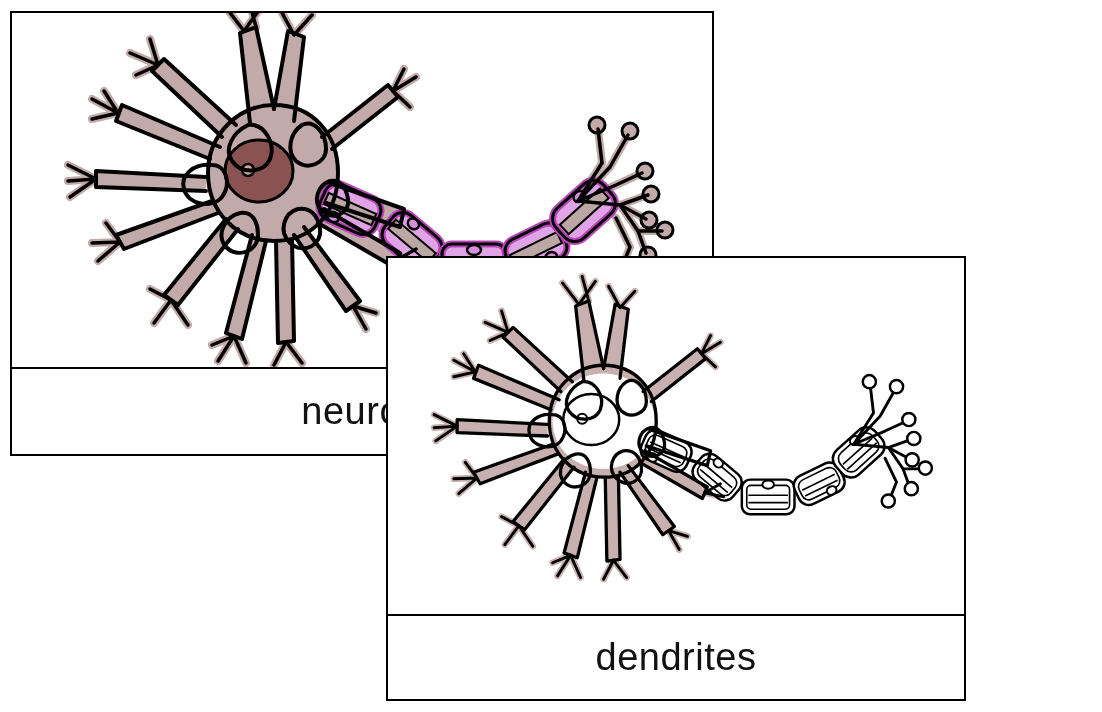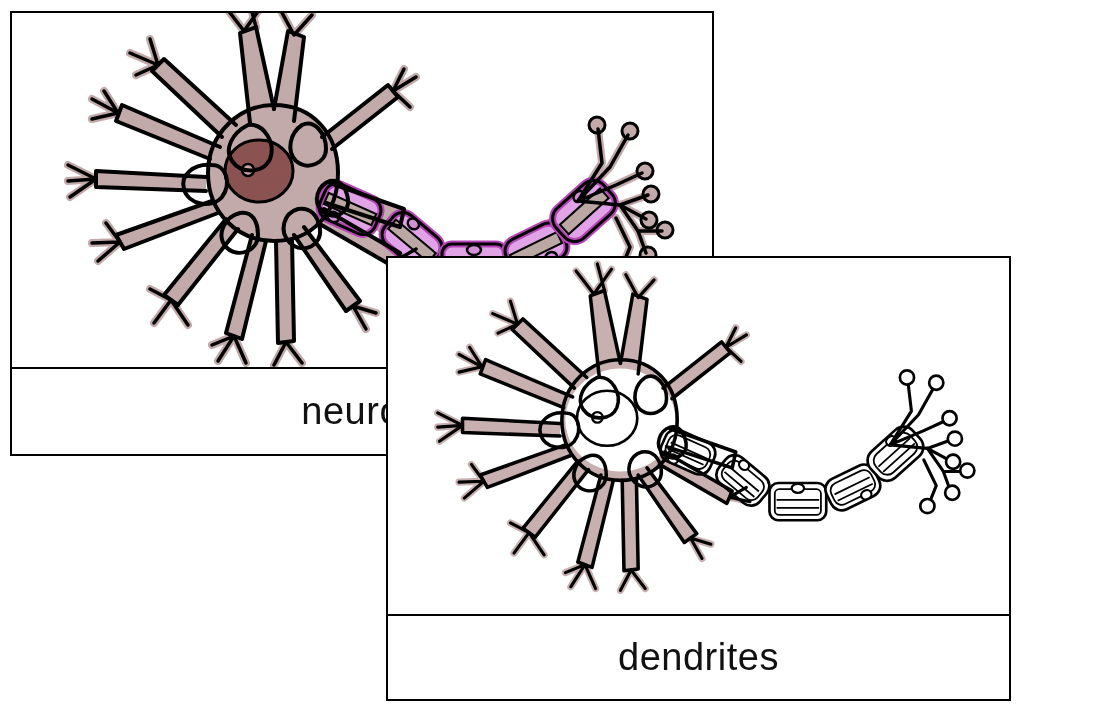--- a/index.html
+++ b/index.html
@@ -30,21 +30,21 @@
     top: 11px;
     width: 704px;
     height: 445px;
     z-index: 1;
   }
 
   
   #card-dendrites {
     left: 386px;
     top: 256px;
-    width: 625px;
+    width: 580px;
     height: 445px;
     z-index: 2;
   }
 
   .card-image {
     position: relative;
     flex: 0 0 auto;
     overflow: hidden;
   }
   #card-neuron .card-image   { height: 354px; }

